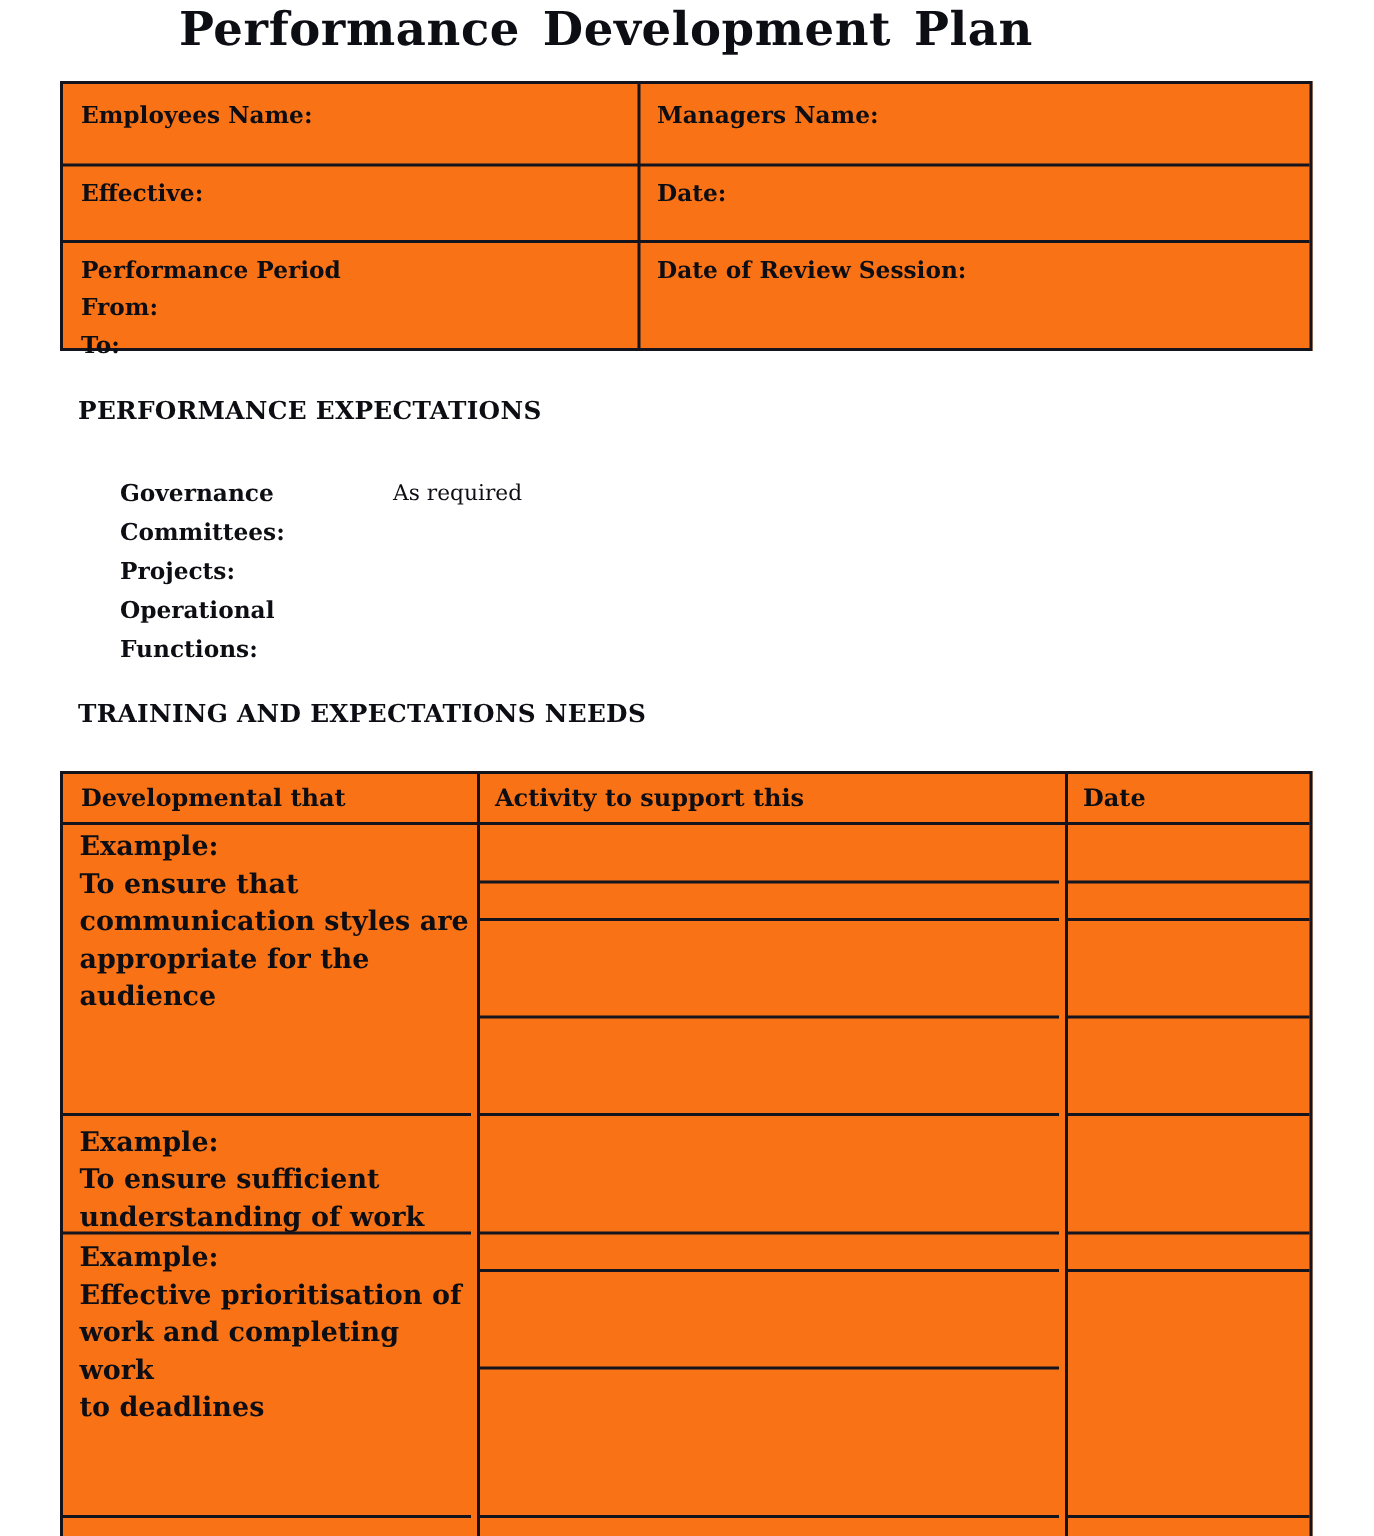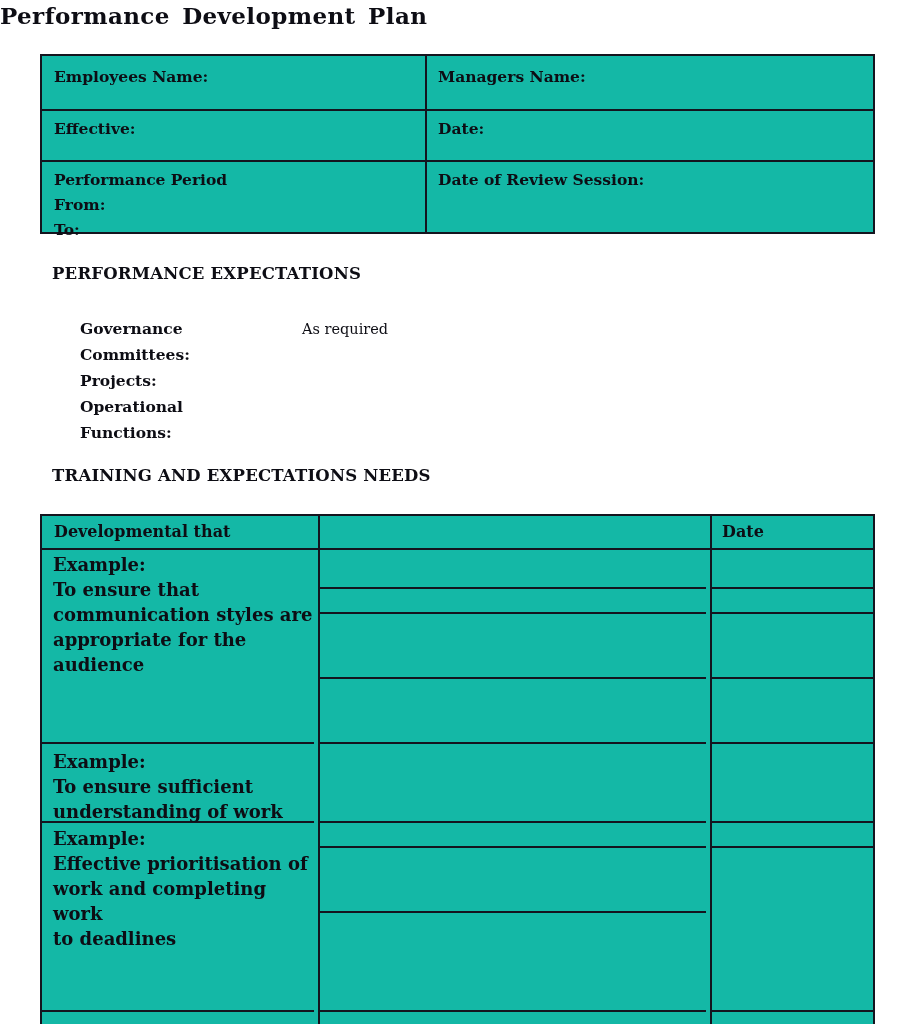--- a/index.html
+++ b/index.html
@@ -22,33 +22,34 @@
     height: 1024px;
     background: #ffffff;
   }
 
   
   .doc-title {
     position: absolute;
     left: 0;
     top: 2px;
     width: 808px;
-    font-size: 23px;
+    text-align: center;
+    font-size: 31px;
     font-weight: bold;
     letter-spacing: 0.4px;
     word-spacing: 4px;
     font-family: "DejaVu Serif", "Liberation Serif", serif;
   }
 
   
   .grid {
     position: absolute;
     border: 2.5px solid #14141e;
     box-sizing: border-box;
-    background: #14b8a6;
+    background: #f97316;
   }
 
   .hline {
     position: absolute;
     left: 0;
     right: 0;
     height: 0;
     border-top: 2.5px solid #14141e;
   }
   .vline {
@@ -104,21 +105,20 @@
     margin-left: 28px;
   }
   .exp-value {
     position: absolute;
     left: 262px;
     top: 316px;
     font-size: 14.5px;
     font-weight: normal;
     line-height: 26px;
     font-family: "DejaVu Serif", "Liberation Serif", serif;
-    margin-left: 40px;
   }
 
   
   #training-table {
     left: 40px;
     top: 514px;
     width: 835px;
     height: 520px;
   }
   .th {
@@ -196,20 +196,21 @@
 
     <div class="hseg" style="left:668px; right:0px; top:71px;"></div>
     <div class="hseg" style="left:668px; right:0px; top:96px;"></div>
     <div class="hseg" style="left:668px; right:0px; top:161px;"></div>
     <div class="hseg" style="left:668px; right:0px; top:226px;"></div>
     <div class="hseg" style="left:668px; right:0px; top:305px;"></div>
     <div class="hseg" style="left:668px; right:0px; top:330px;"></div>
     <div class="hseg" style="left:668px; right:0px; top:494px;"></div>
 
     <div class="th" style="left:12px; top:6px;">Developmental that</div>
+    <div class="th" style="left:288px; top:6px;">Activity to support this</div>
     <div class="th" style="left:680px; top:6px;">Date</div>
 
     <div class="row-text" style="left:11px; top:36px; width:262px;">Example:
 To ensure that
 communication  styles are
 appropriate  for the
 audience</div>
     <div class="row-text" style="left:288px; top:36px; width:370px;"></div>
     <div class="row-text" style="left:680px; top:36px; width:145px;"></div>
 

